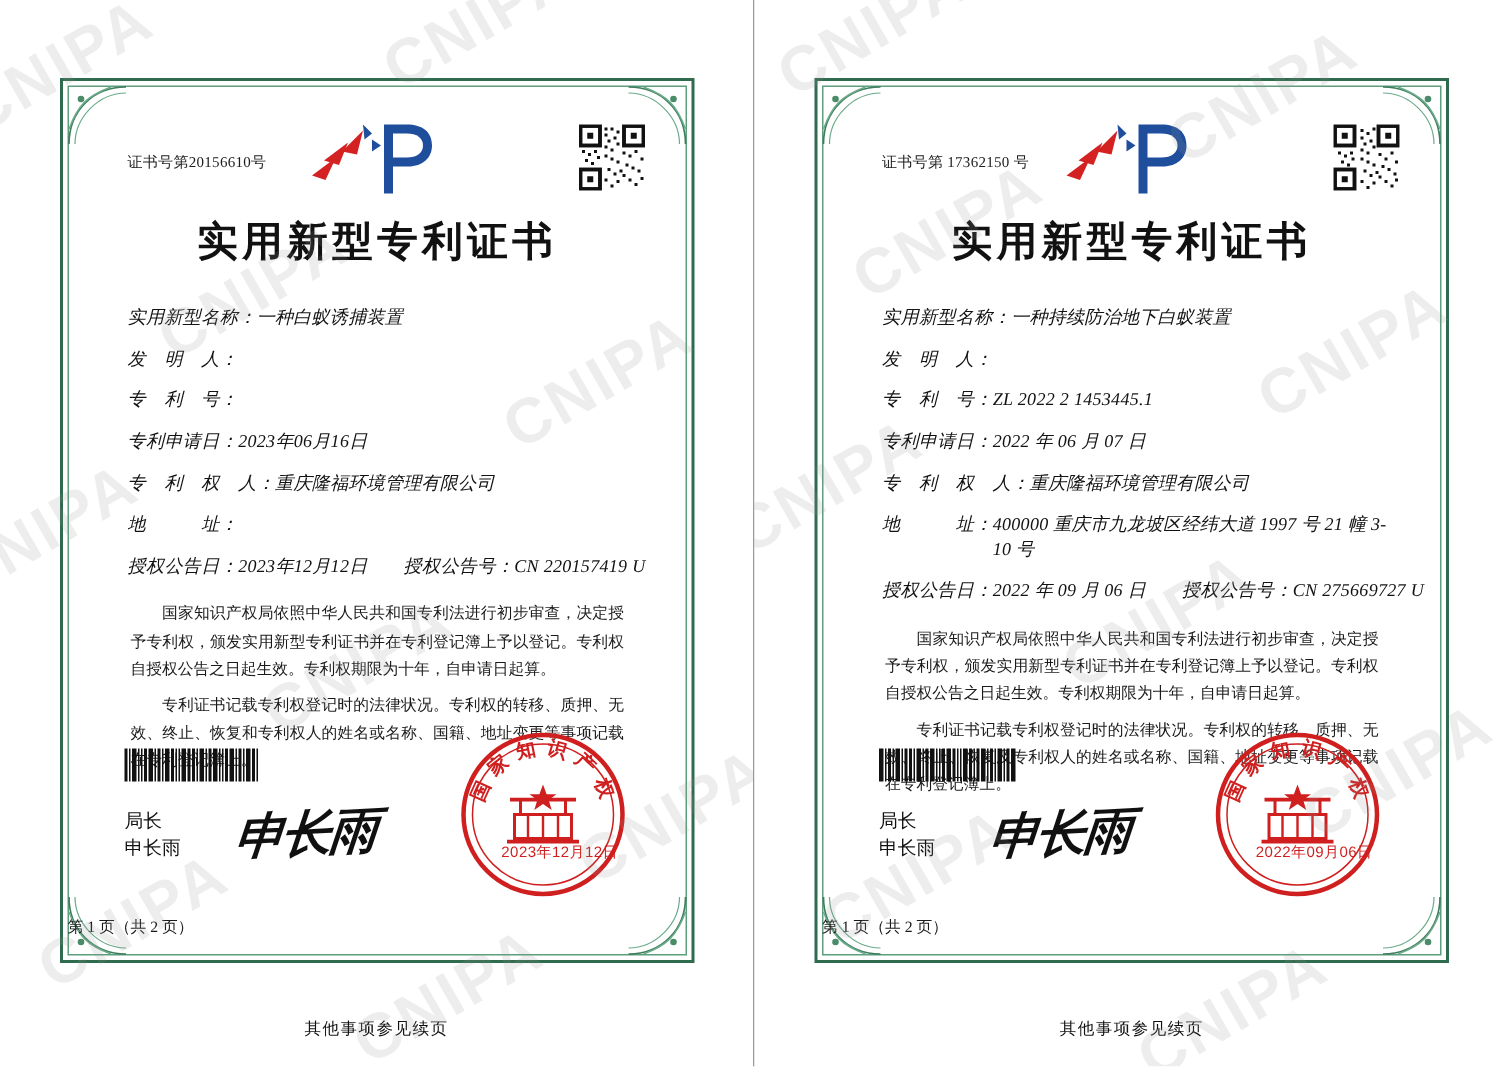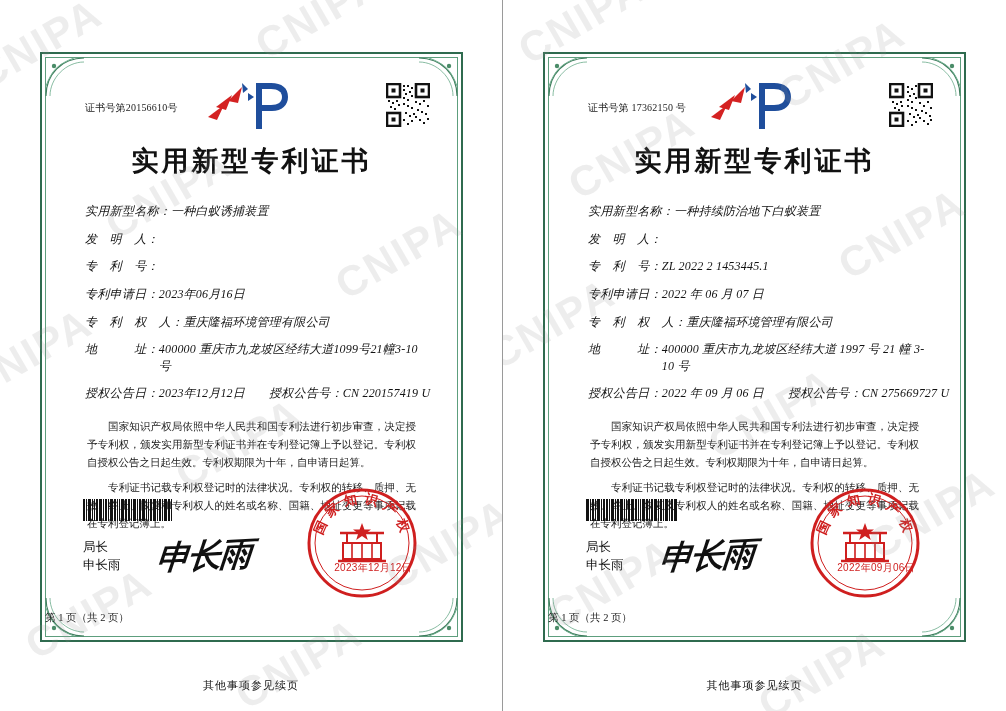--- a/index.html
+++ b/index.html
@@ -381,21 +381,20 @@
         <div class="frow">
           <span class="flabel">专利申请日：</span>
           <span class="fvalue">2023年06月16日</span>
         </div>
         <div class="frow">
           <span class="flabel">专　利　权　人：</span>
           <span class="fvalue">重庆隆福环境管理有限公司</span>
         </div>
         <div class="frow">
           <span class="flabel">地　　　址：</span>
-          <span class="fvalue">400000 重庆市九龙坡区经纬大道1099号21幢3-10号</span>
         </div>
         <div class="frow two">
           <span class="flabel">授权公告日：</span>
           <span class="fvalue">2023年12月12日</span>
           <span class="spacer"></span>
           <span class="flabel">授权公告号：</span>
           <span class="fvalue">CN 220157419 U</span>
         </div>
       </div>
 

